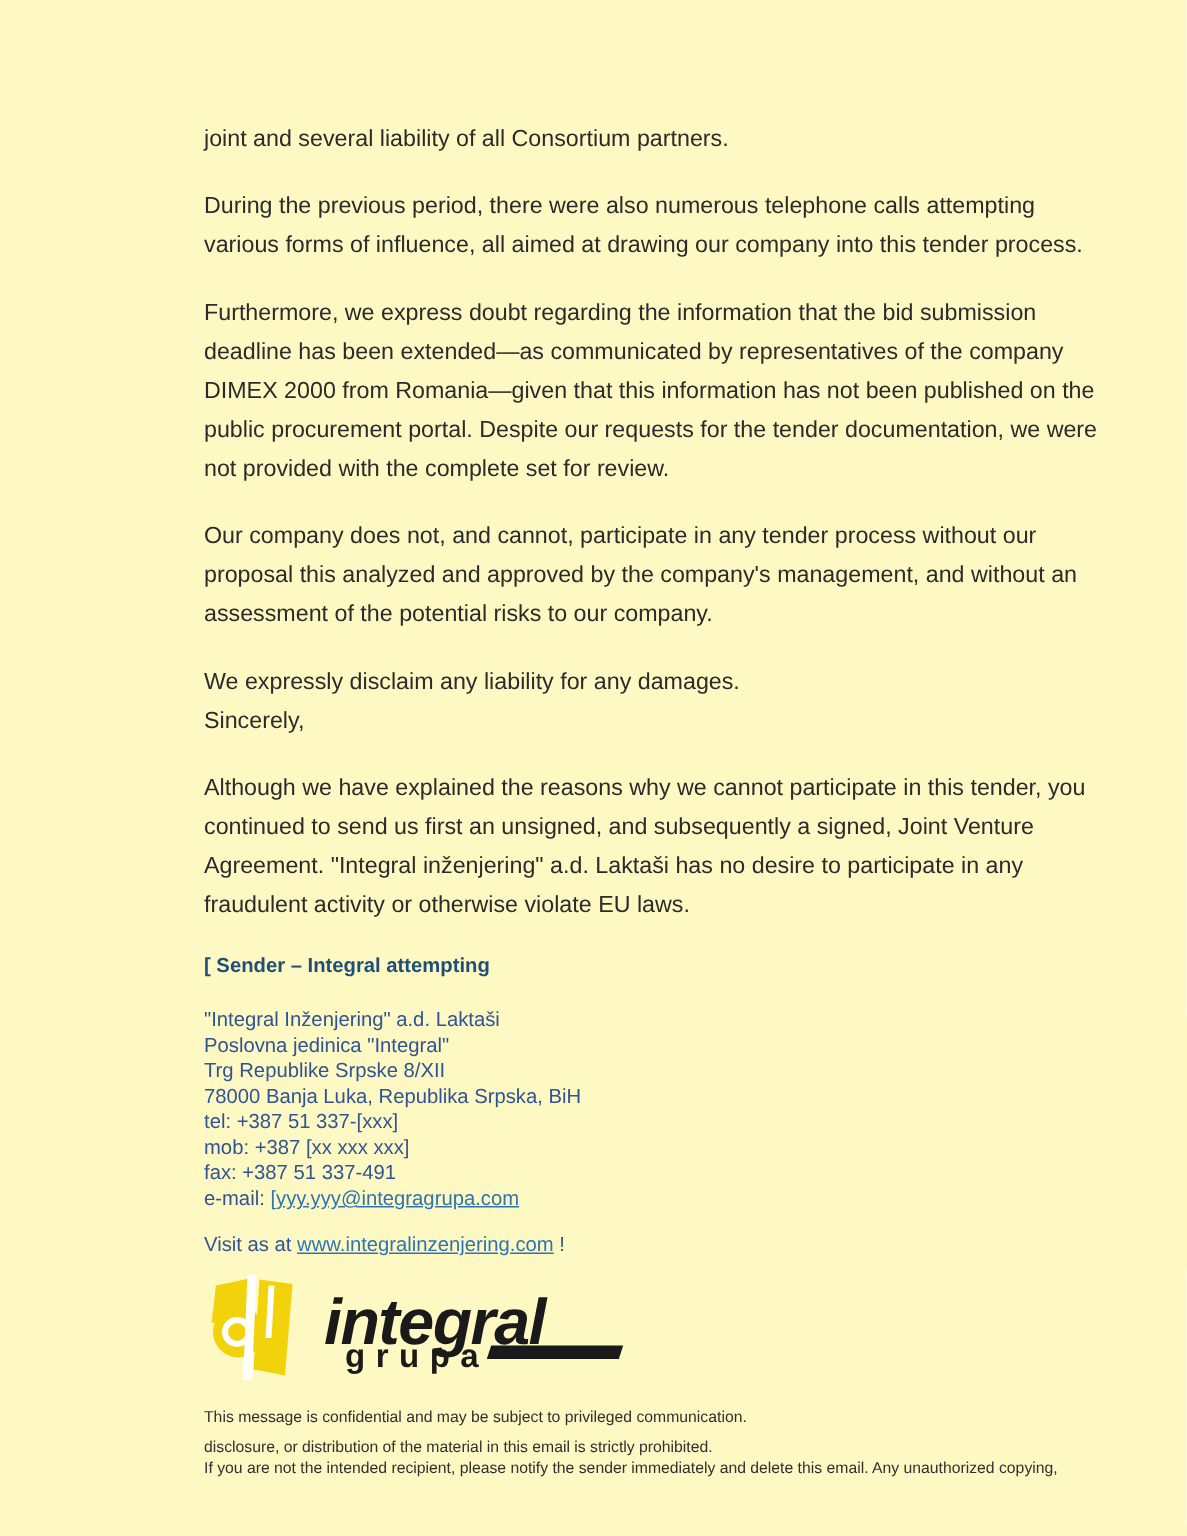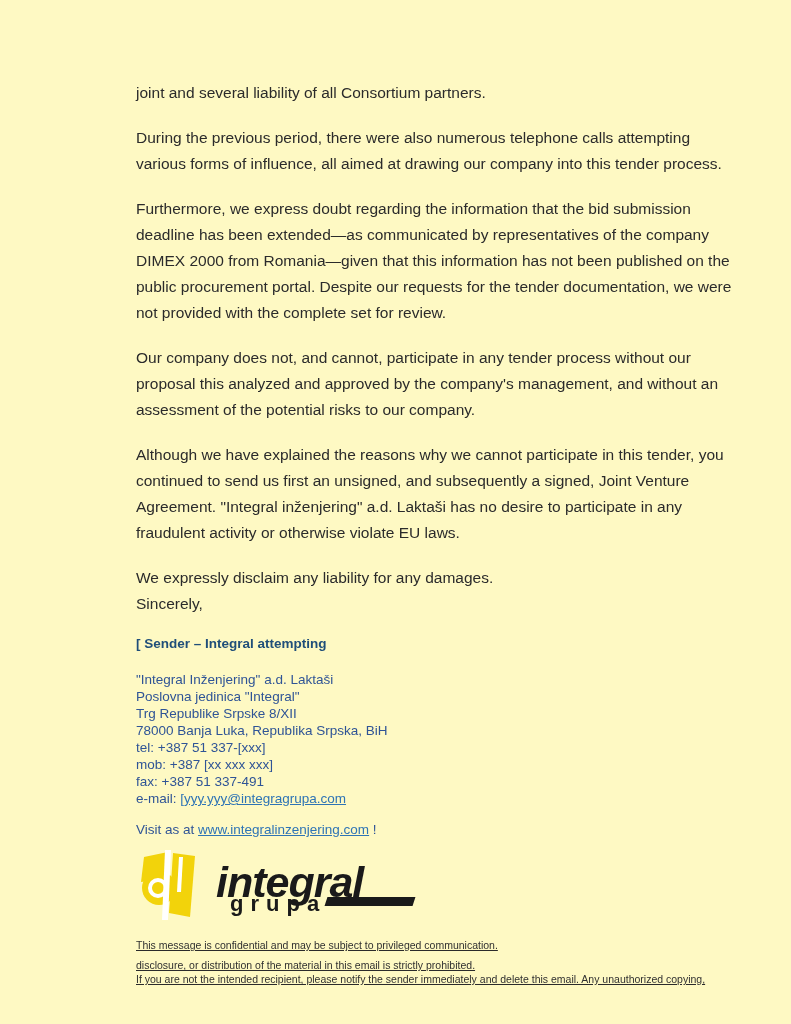--- a/index.html
+++ b/index.html
@@ -88,21 +88,20 @@
   .logo-bar {
     width: 88px;
     height: 9px;
     background: #1a1a1a;
     transform: skewX(-18deg);
     margin-left: 0px;
     margin-top: -5px;
   }
   .footer {
     margin-top: 16px;
-    text-decoration: underline;
   }
   .footer-line {
     font-size: 10.5px;
     line-height: 14px;
     color: #303030;
   }
   .footer-line.gap { margin-top: 6px; }
 </style>
 </head>
 <body>
@@ -114,26 +113,26 @@
     <p class="para">During the previous period, there were also numerous telephone calls attempting
 various forms of influence, all aimed at drawing our company into this tender process.</p>
     <p class="para">Furthermore, we express doubt regarding the information that the bid submission
 deadline has been extended—as communicated by representatives of the company
 DIMEX 2000 from Romania—given that this information has not been published on the
 public procurement portal. Despite our requests for the tender documentation, we were
 not provided with the complete set for review.</p>
     <p class="para">Our company does not, and cannot, participate in any tender process without our
 proposal this analyzed and approved by the company's management, and without an
 assessment of the potential risks to our company.</p>
+    <p class="para">We expressly disclaim any liability for any damages.
+Sincerely,</p>
     <p class="para">Although we have explained the reasons why we cannot participate in this tender, you
 continued to send us first an unsigned, and subsequently a signed, Joint Venture
 Agreement. "Integral inženjering" a.d. Laktaši has no desire to participate in any
 fraudulent activity or otherwise violate EU laws.</p>
-    <p class="para">We expressly disclaim any liability for any damages.
-Sincerely,</p>
 
     <div class="sig-header">[ Sender – Integral attempting</div>
 
     <div class="sig-block">
       <div class="sig-line">"Integral Inženjering" a.d. Laktaši</div>
       <div class="sig-line">Poslovna jedinica "Integral"</div>
       <div class="sig-line">Trg Republike Srpske 8/XII</div>
       <div class="sig-line">78000 Banja Luka, Republika Srpska, BiH</div>
       <div class="sig-line">tel: +387 51 337-[xxx]</div>
       <div class="sig-line">mob: +387 [xx xxx xxx]</div>

